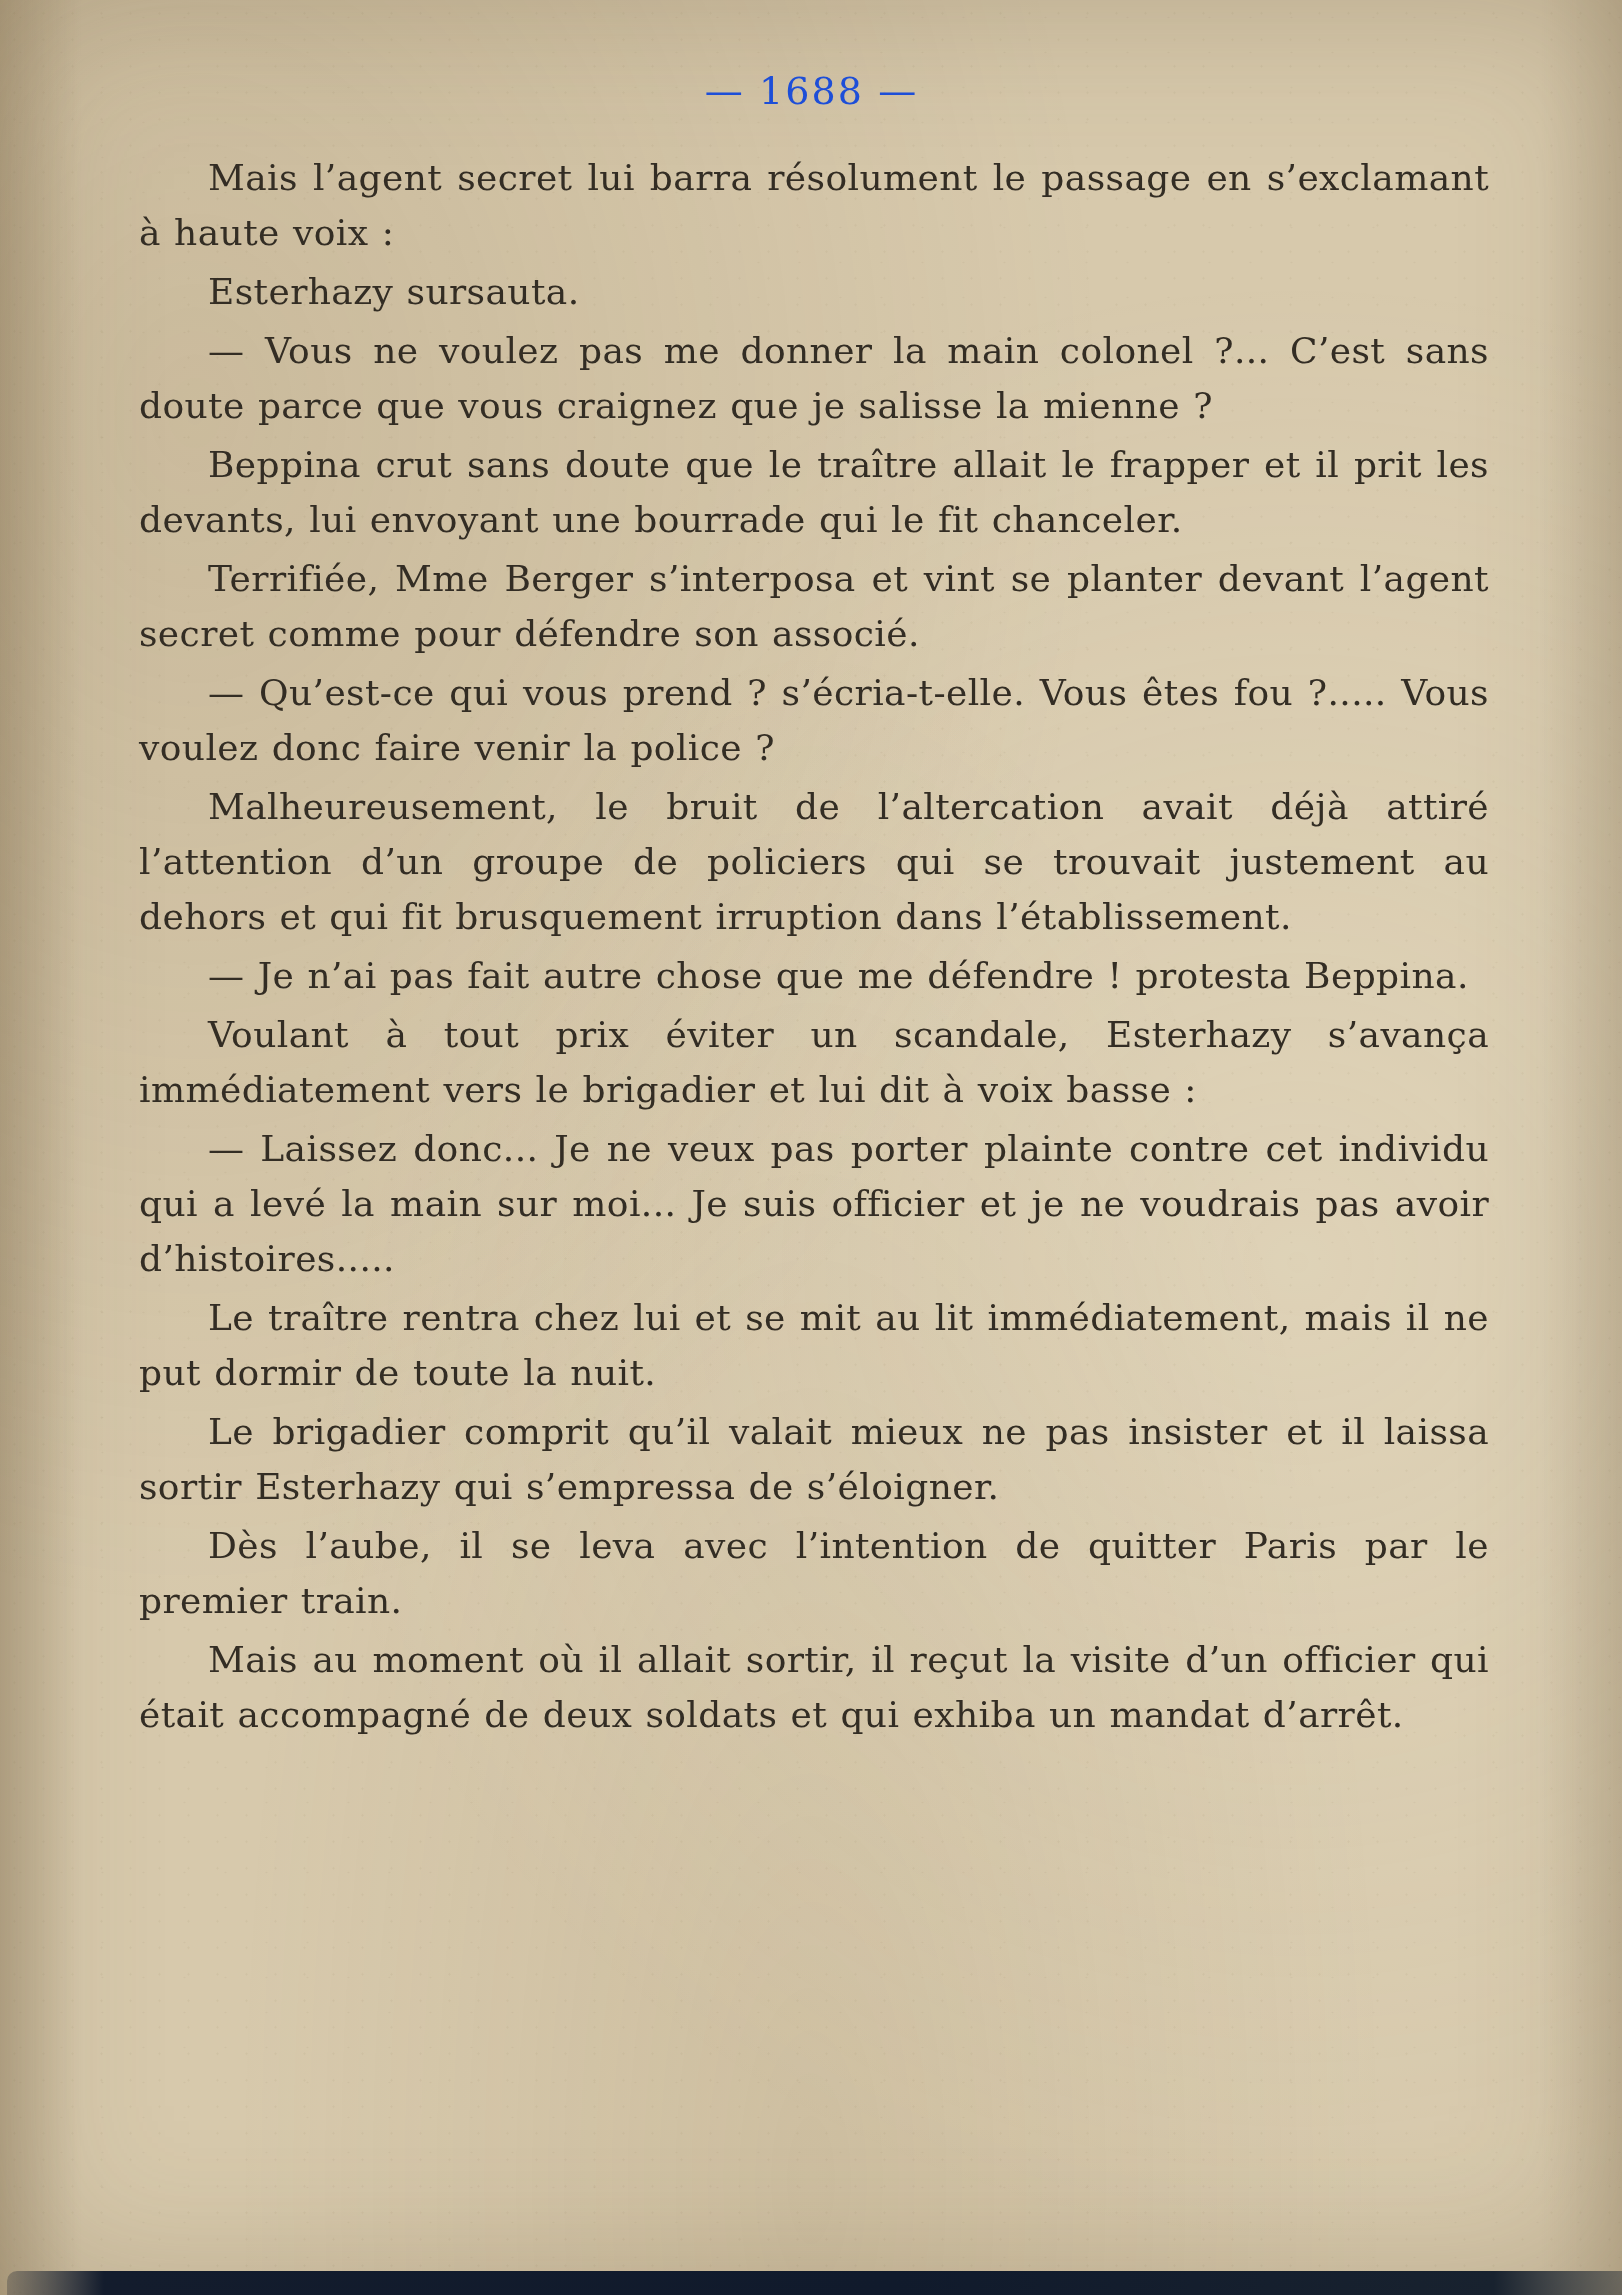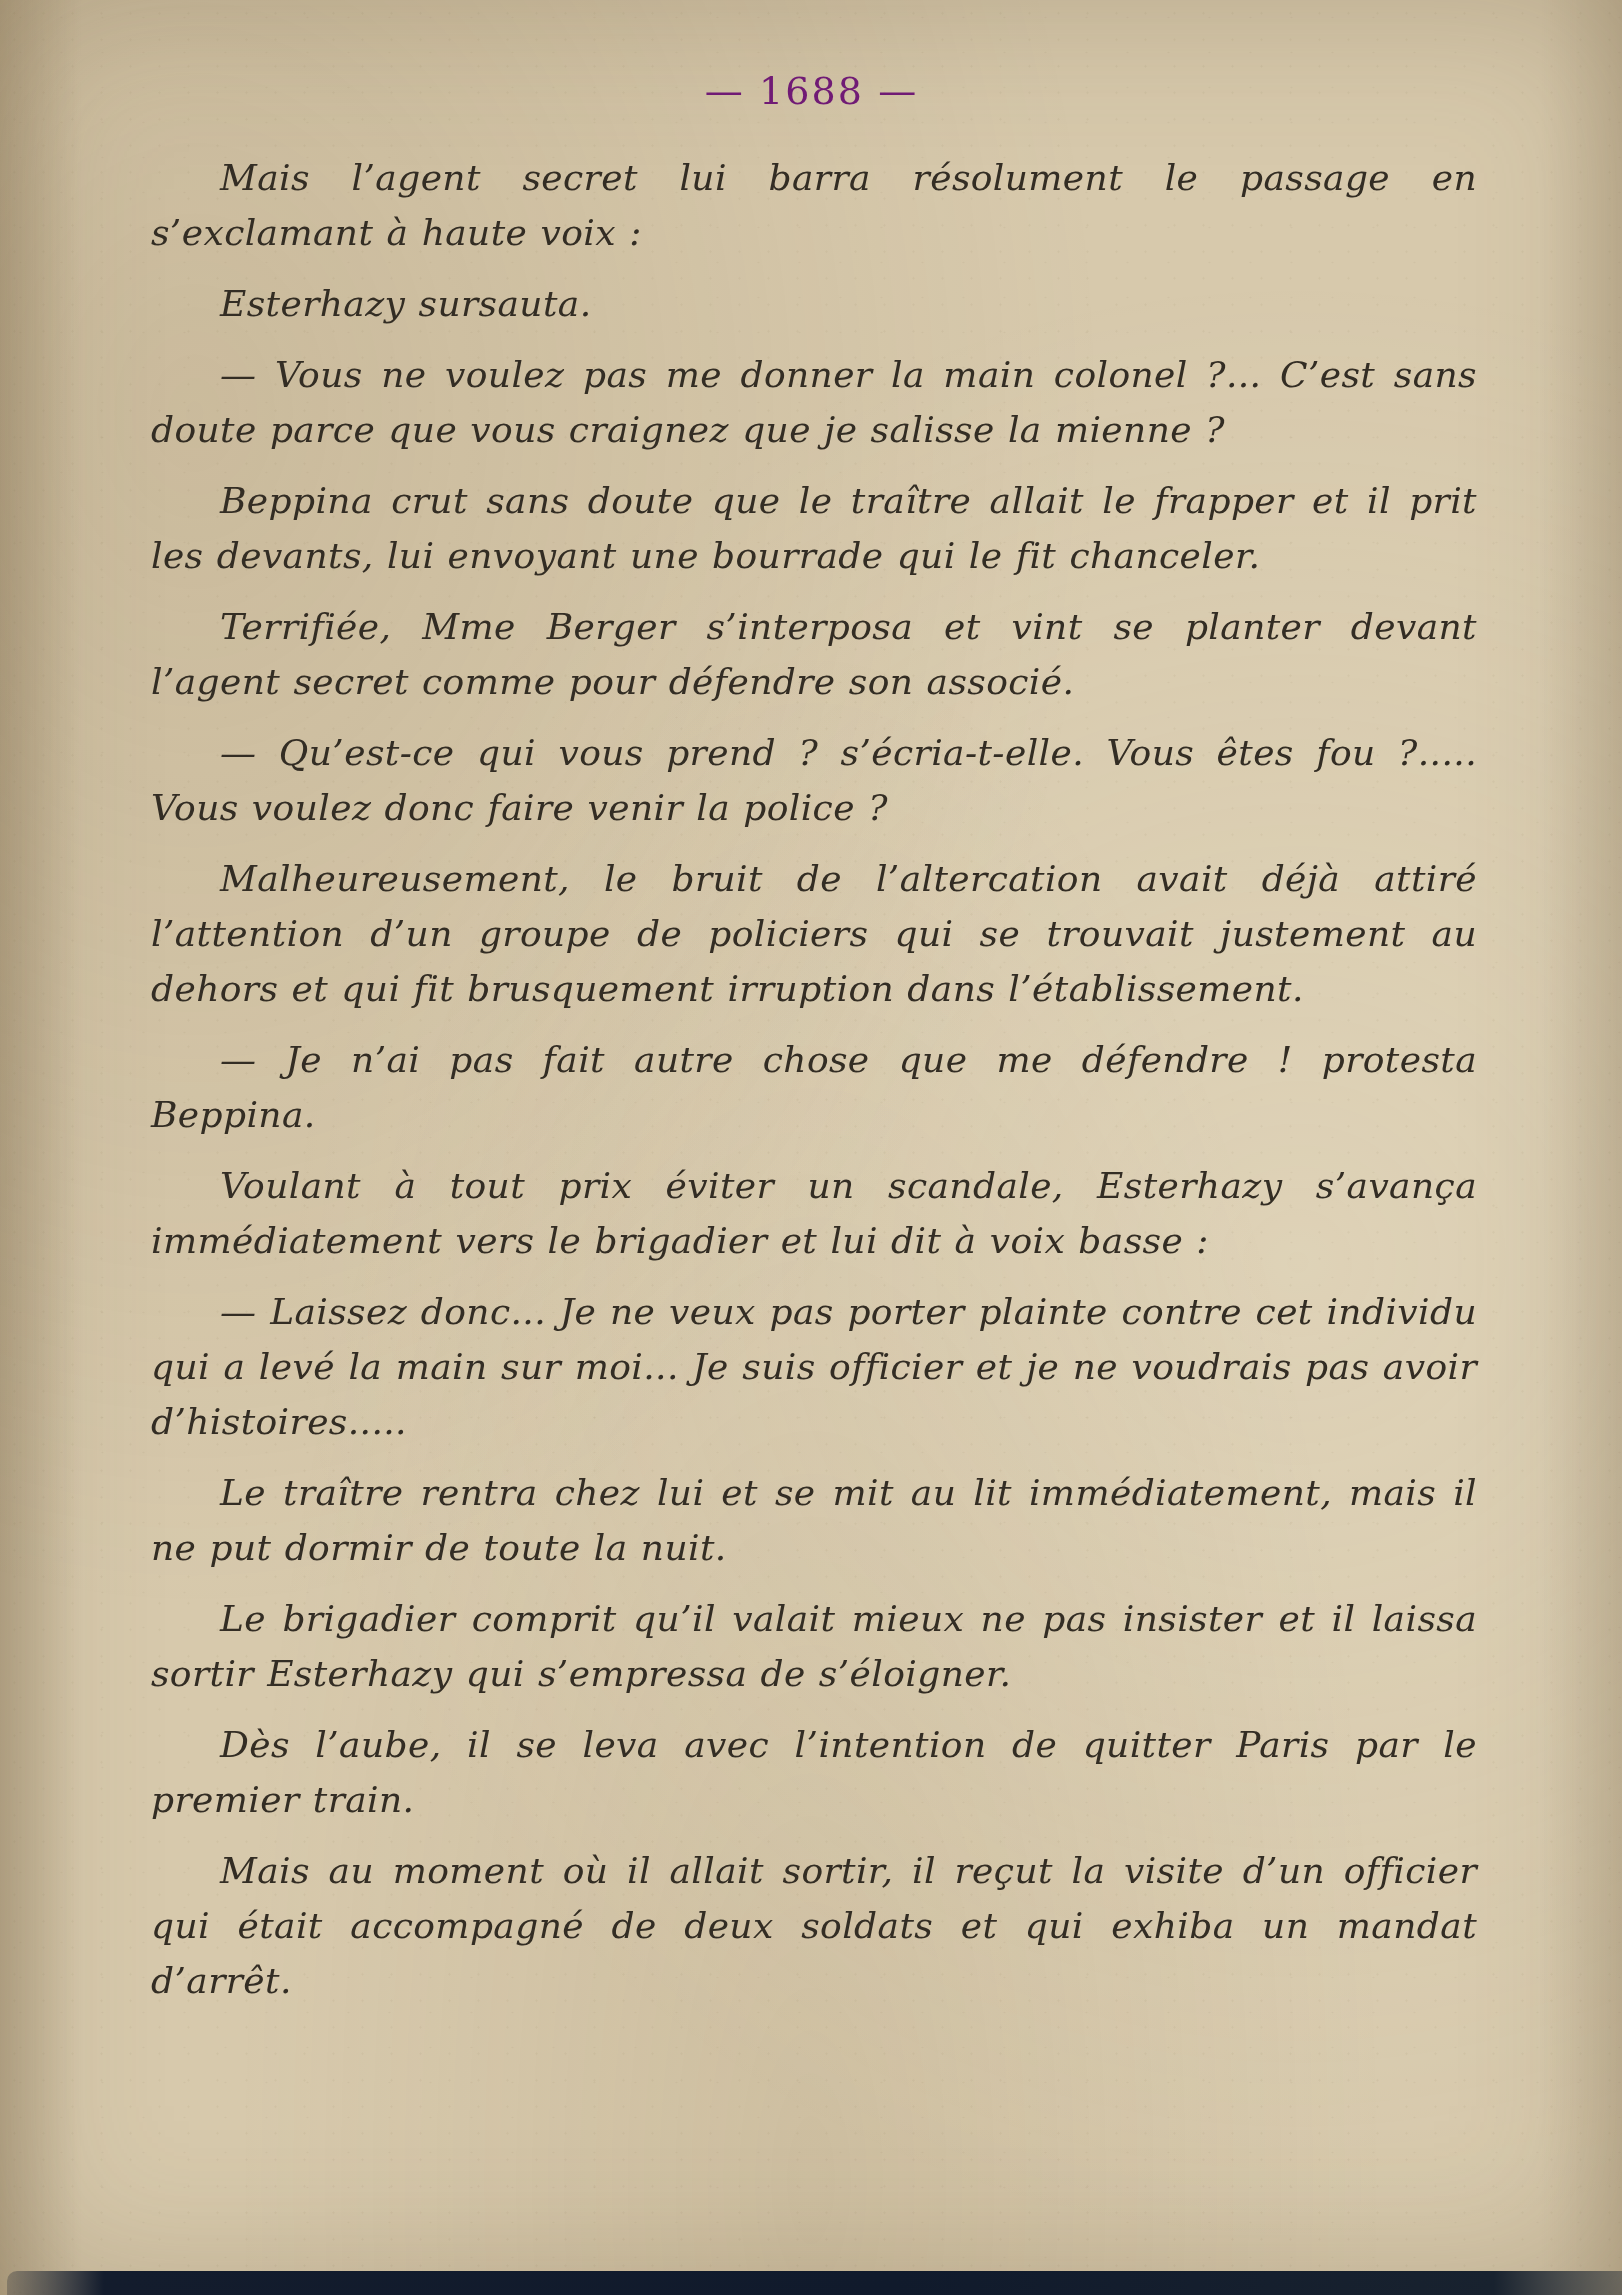--- a/index.html
+++ b/index.html
@@ -28,34 +28,33 @@
     position: relative;
     width: 100%;
     height: 100%;
     color: #332d24;
   }
   .page-number {
     text-align: center;
     padding-top: 69px;
     font-size: 38px;
     letter-spacing: 2.1px;
-    color: #701a75;
+    color: #1d4ed8;
   }
   .page-text {
     margin: 37px 130px 0 135px;
     font-size: 36px;
     line-height: 55px;
     text-align: justify;
     letter-spacing: 0.4px;
     word-spacing: 1.4px;
   }
   .page-text p {
-    margin: 16px;
+    margin: 4px;
     text-indent: 69px;
-    font-style: italic;
   }
   .bottom-edge {
     position: absolute;
     left: 7.2px;
     right: 0;
     bottom: 0;
     height: 24px;
     background: linear-gradient(90deg,
       rgba(18, 26, 42, 0.25) 0%,
       #131c2d 6%,

